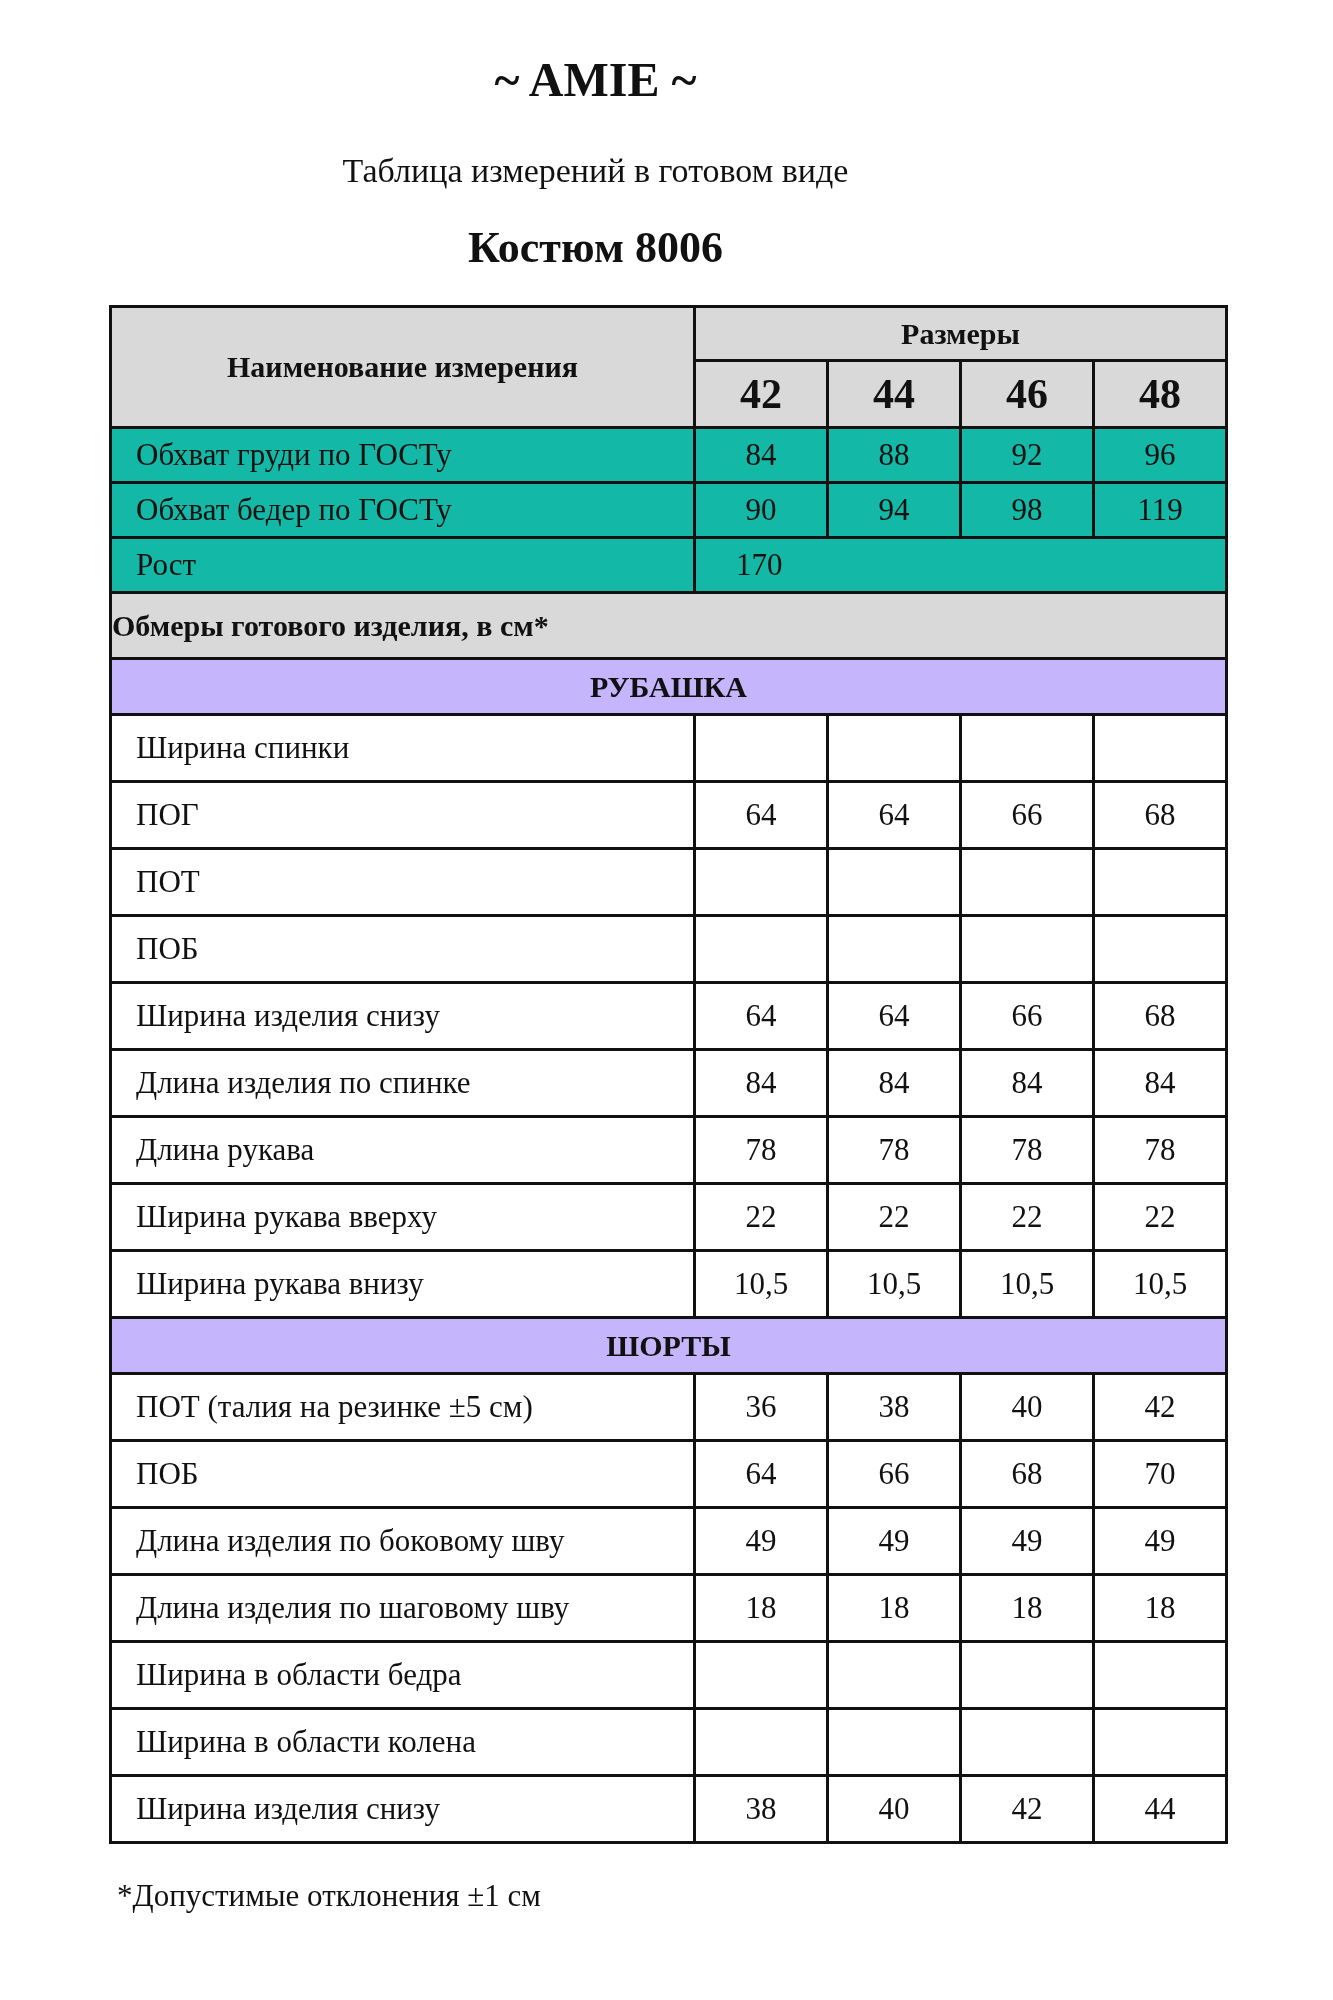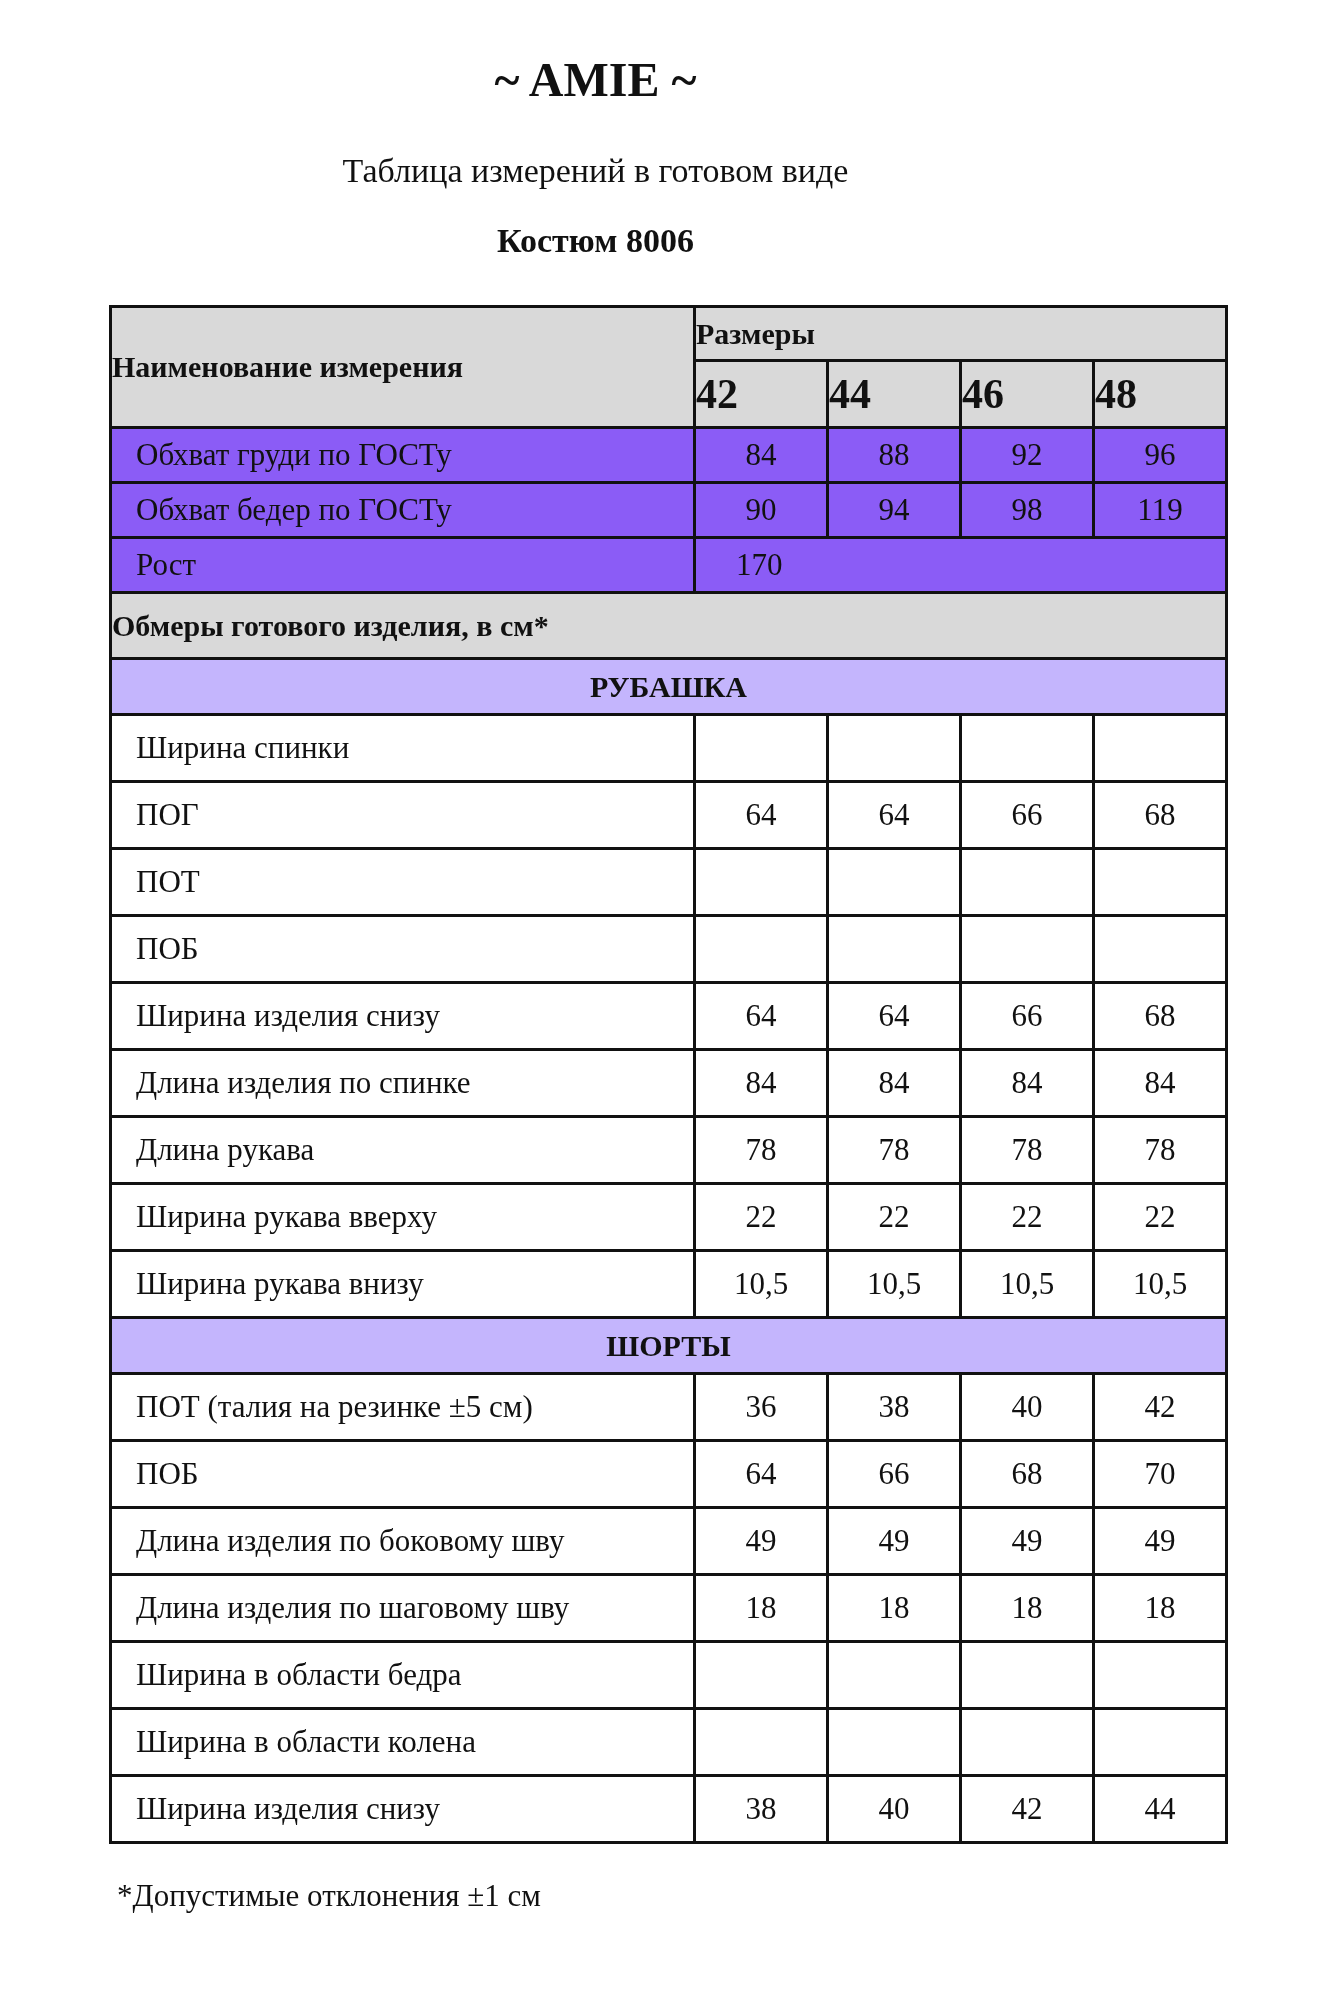--- a/index.html
+++ b/index.html
@@ -1,32 +1,32 @@
 <!DOCTYPE html>
 <html><head>
 <meta charset="utf-8">
 <style>
   html, body { margin:0; padding:0; background:#ffffff; }
   body { width:1333px; height:2000px; position:relative; overflow:hidden;
          font-family:"Liberation Serif", "DejaVu Serif", serif; color:#111; }
   .title { position:absolute; left:0; width:1191px; text-align:center; }
   .brand { top:52px; font-size:48px; font-weight:bold; }
   .subtitle { top:152px; font-size:34px; }
-  .doc-title { top:222px; font-size:34px; font-weight:bold; }
+  .doc-title { top:222px; font-size:44px; font-weight:bold; }
 
   table { position:absolute; left:109px; top:305px; width:1115px;
           border-collapse:collapse; table-layout:fixed; }
   td, th { border:3px solid #111; padding:0; font-size:31px; }
   col.c-name { width:584px; }
   col.c-size { width:133px; }
-  th { font-weight:bold; background:#d9d9d9; text-align:left; }
+  th { font-weight:bold; background:#d9d9d9; text-align:center; }
   .hdr-name { height:118px; font-size:30px; }
   .hdr-sizes { height:51px; font-size:30px; }
   .hdr-size { height:64px; font-size:42px; }
-  tr.base td { height:52px; background:#8b5cf6; }
+  tr.base td { height:52px; background:#14b8a6; }
   td.label { text-align:left; padding-left:24px; }
   td.val { text-align:center; }
   tr.gray-section td { height:63px; background:#d9d9d9; font-weight:bold; font-size:30px; }
   tr.section td { height:53px; background:#c4b5fd; text-align:center; font-weight:bold; font-size:30px; }
   tr.mrow td { height:64px; background:#fff; }
   .footnote { position:absolute; left:117px; top:1878px; font-size:31px; }
 </style>
 </head>
 <body>
 

